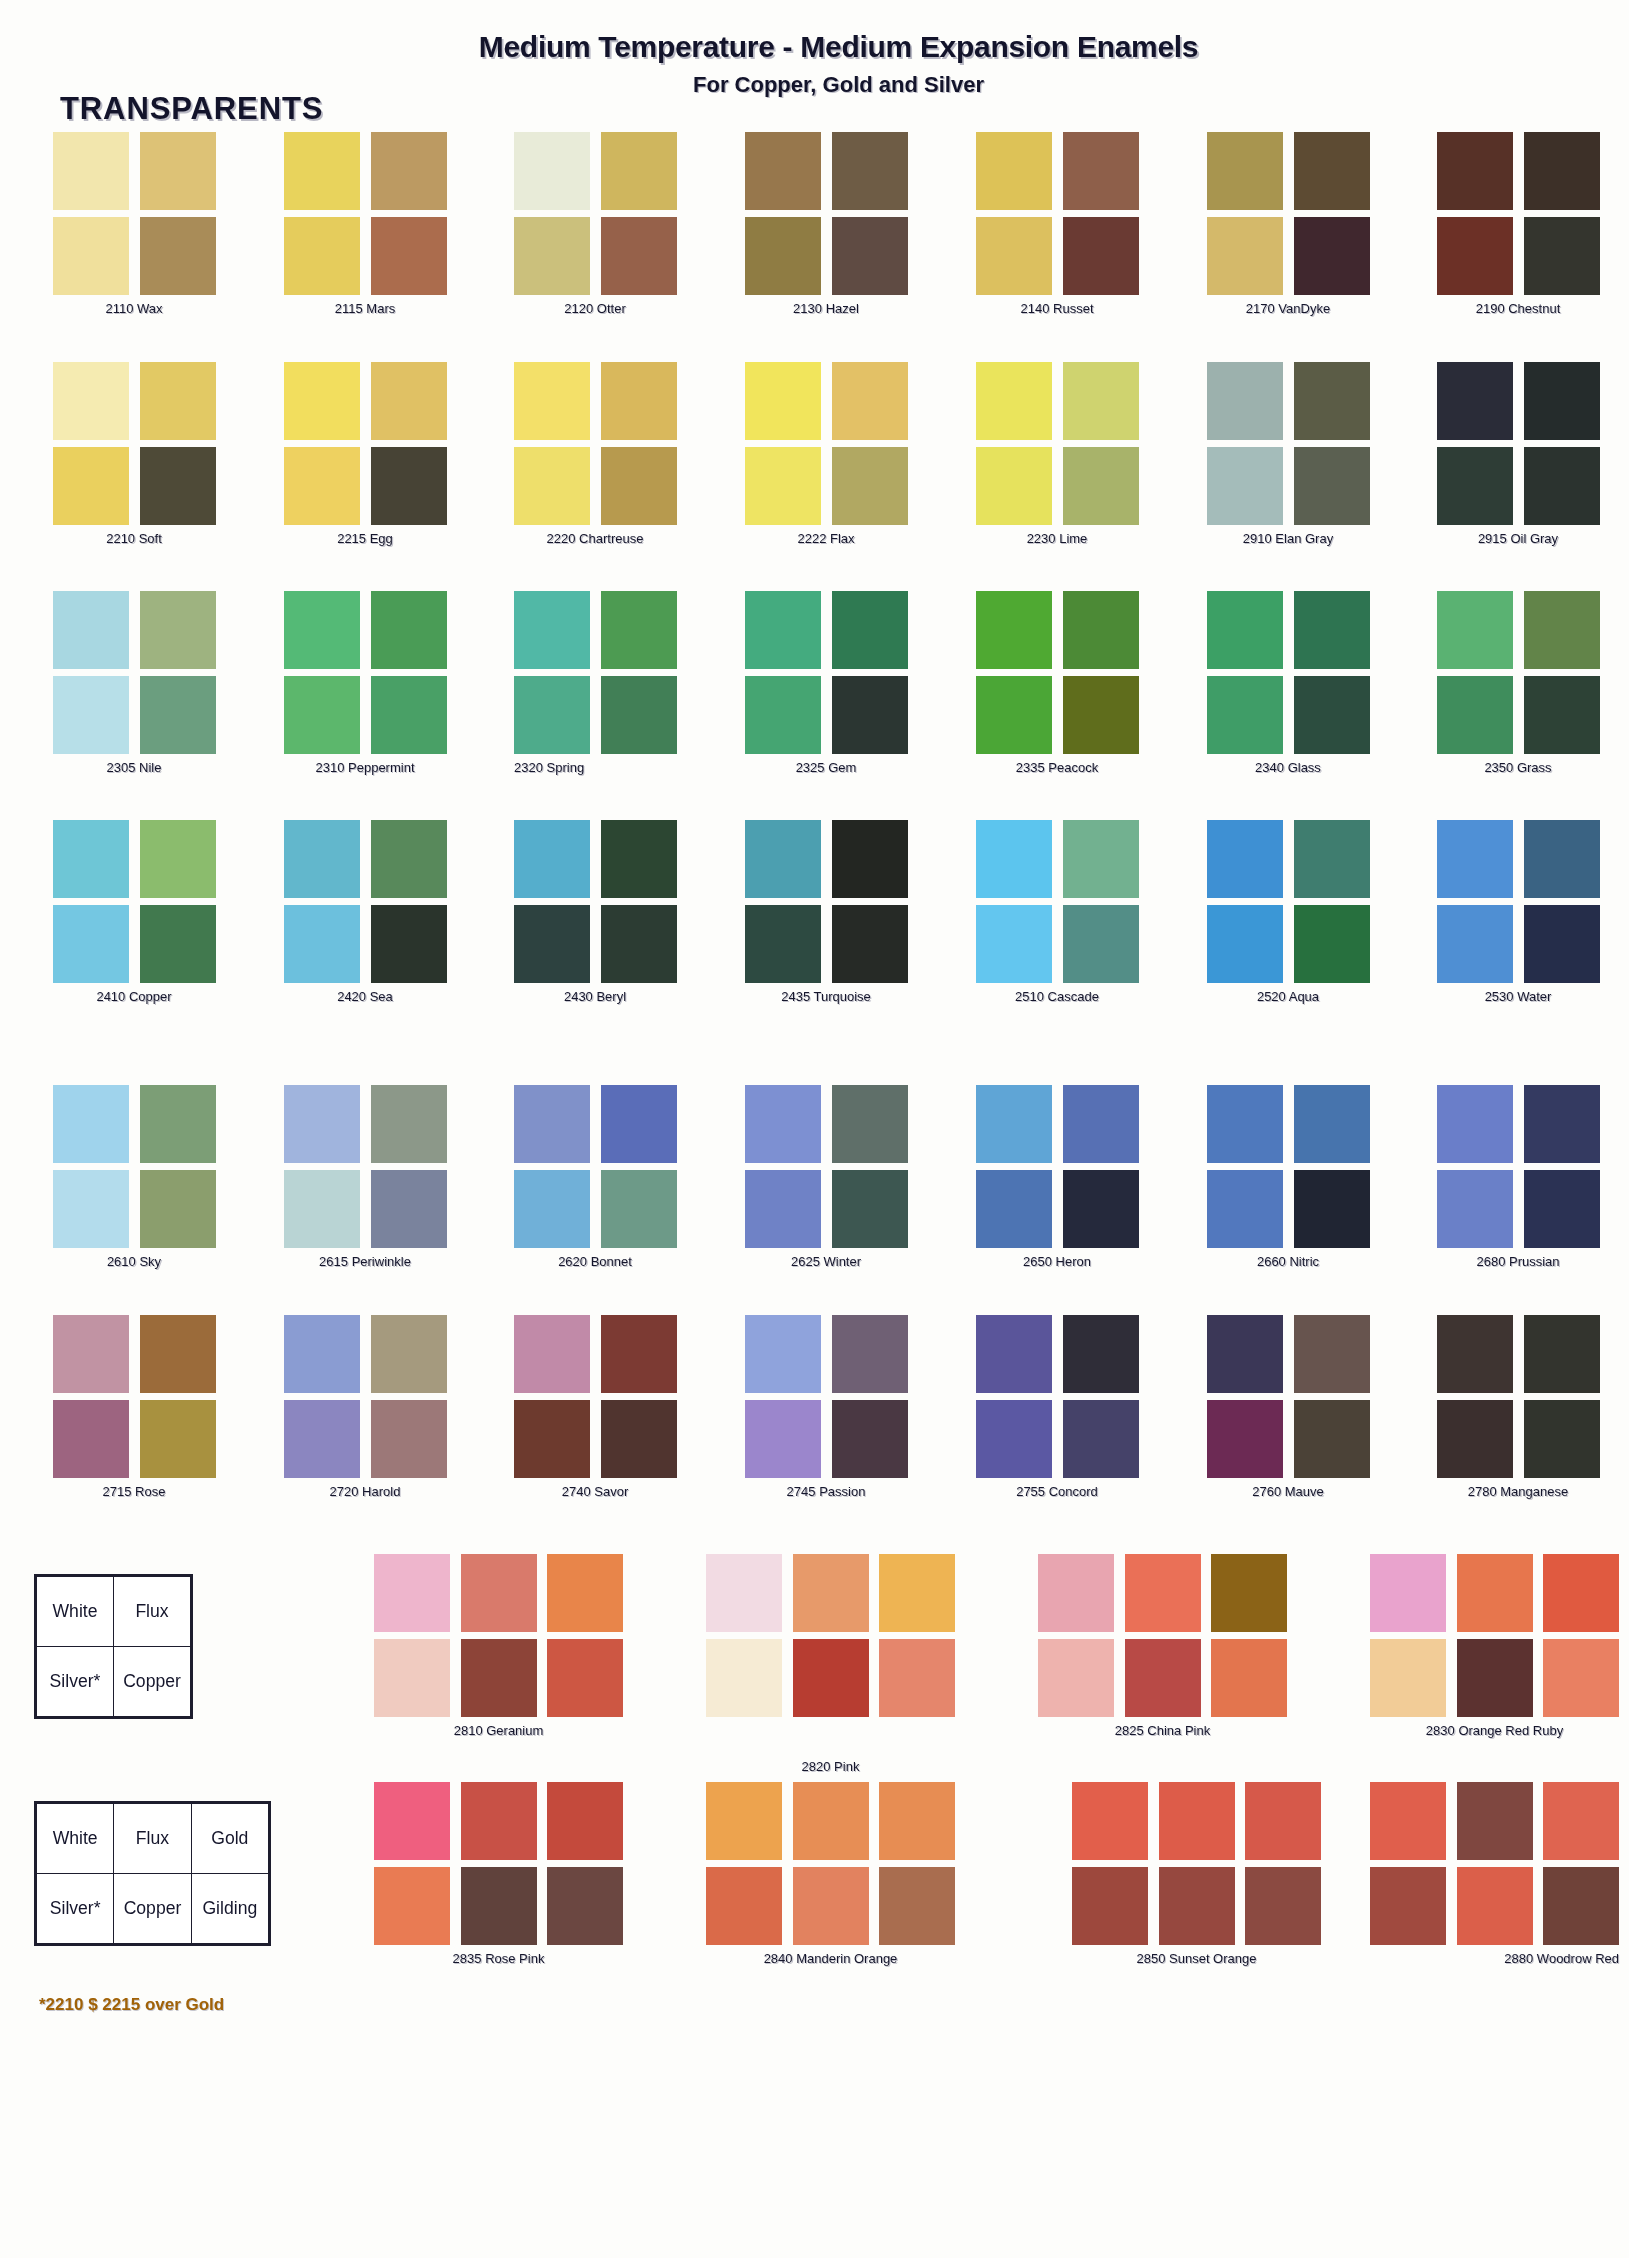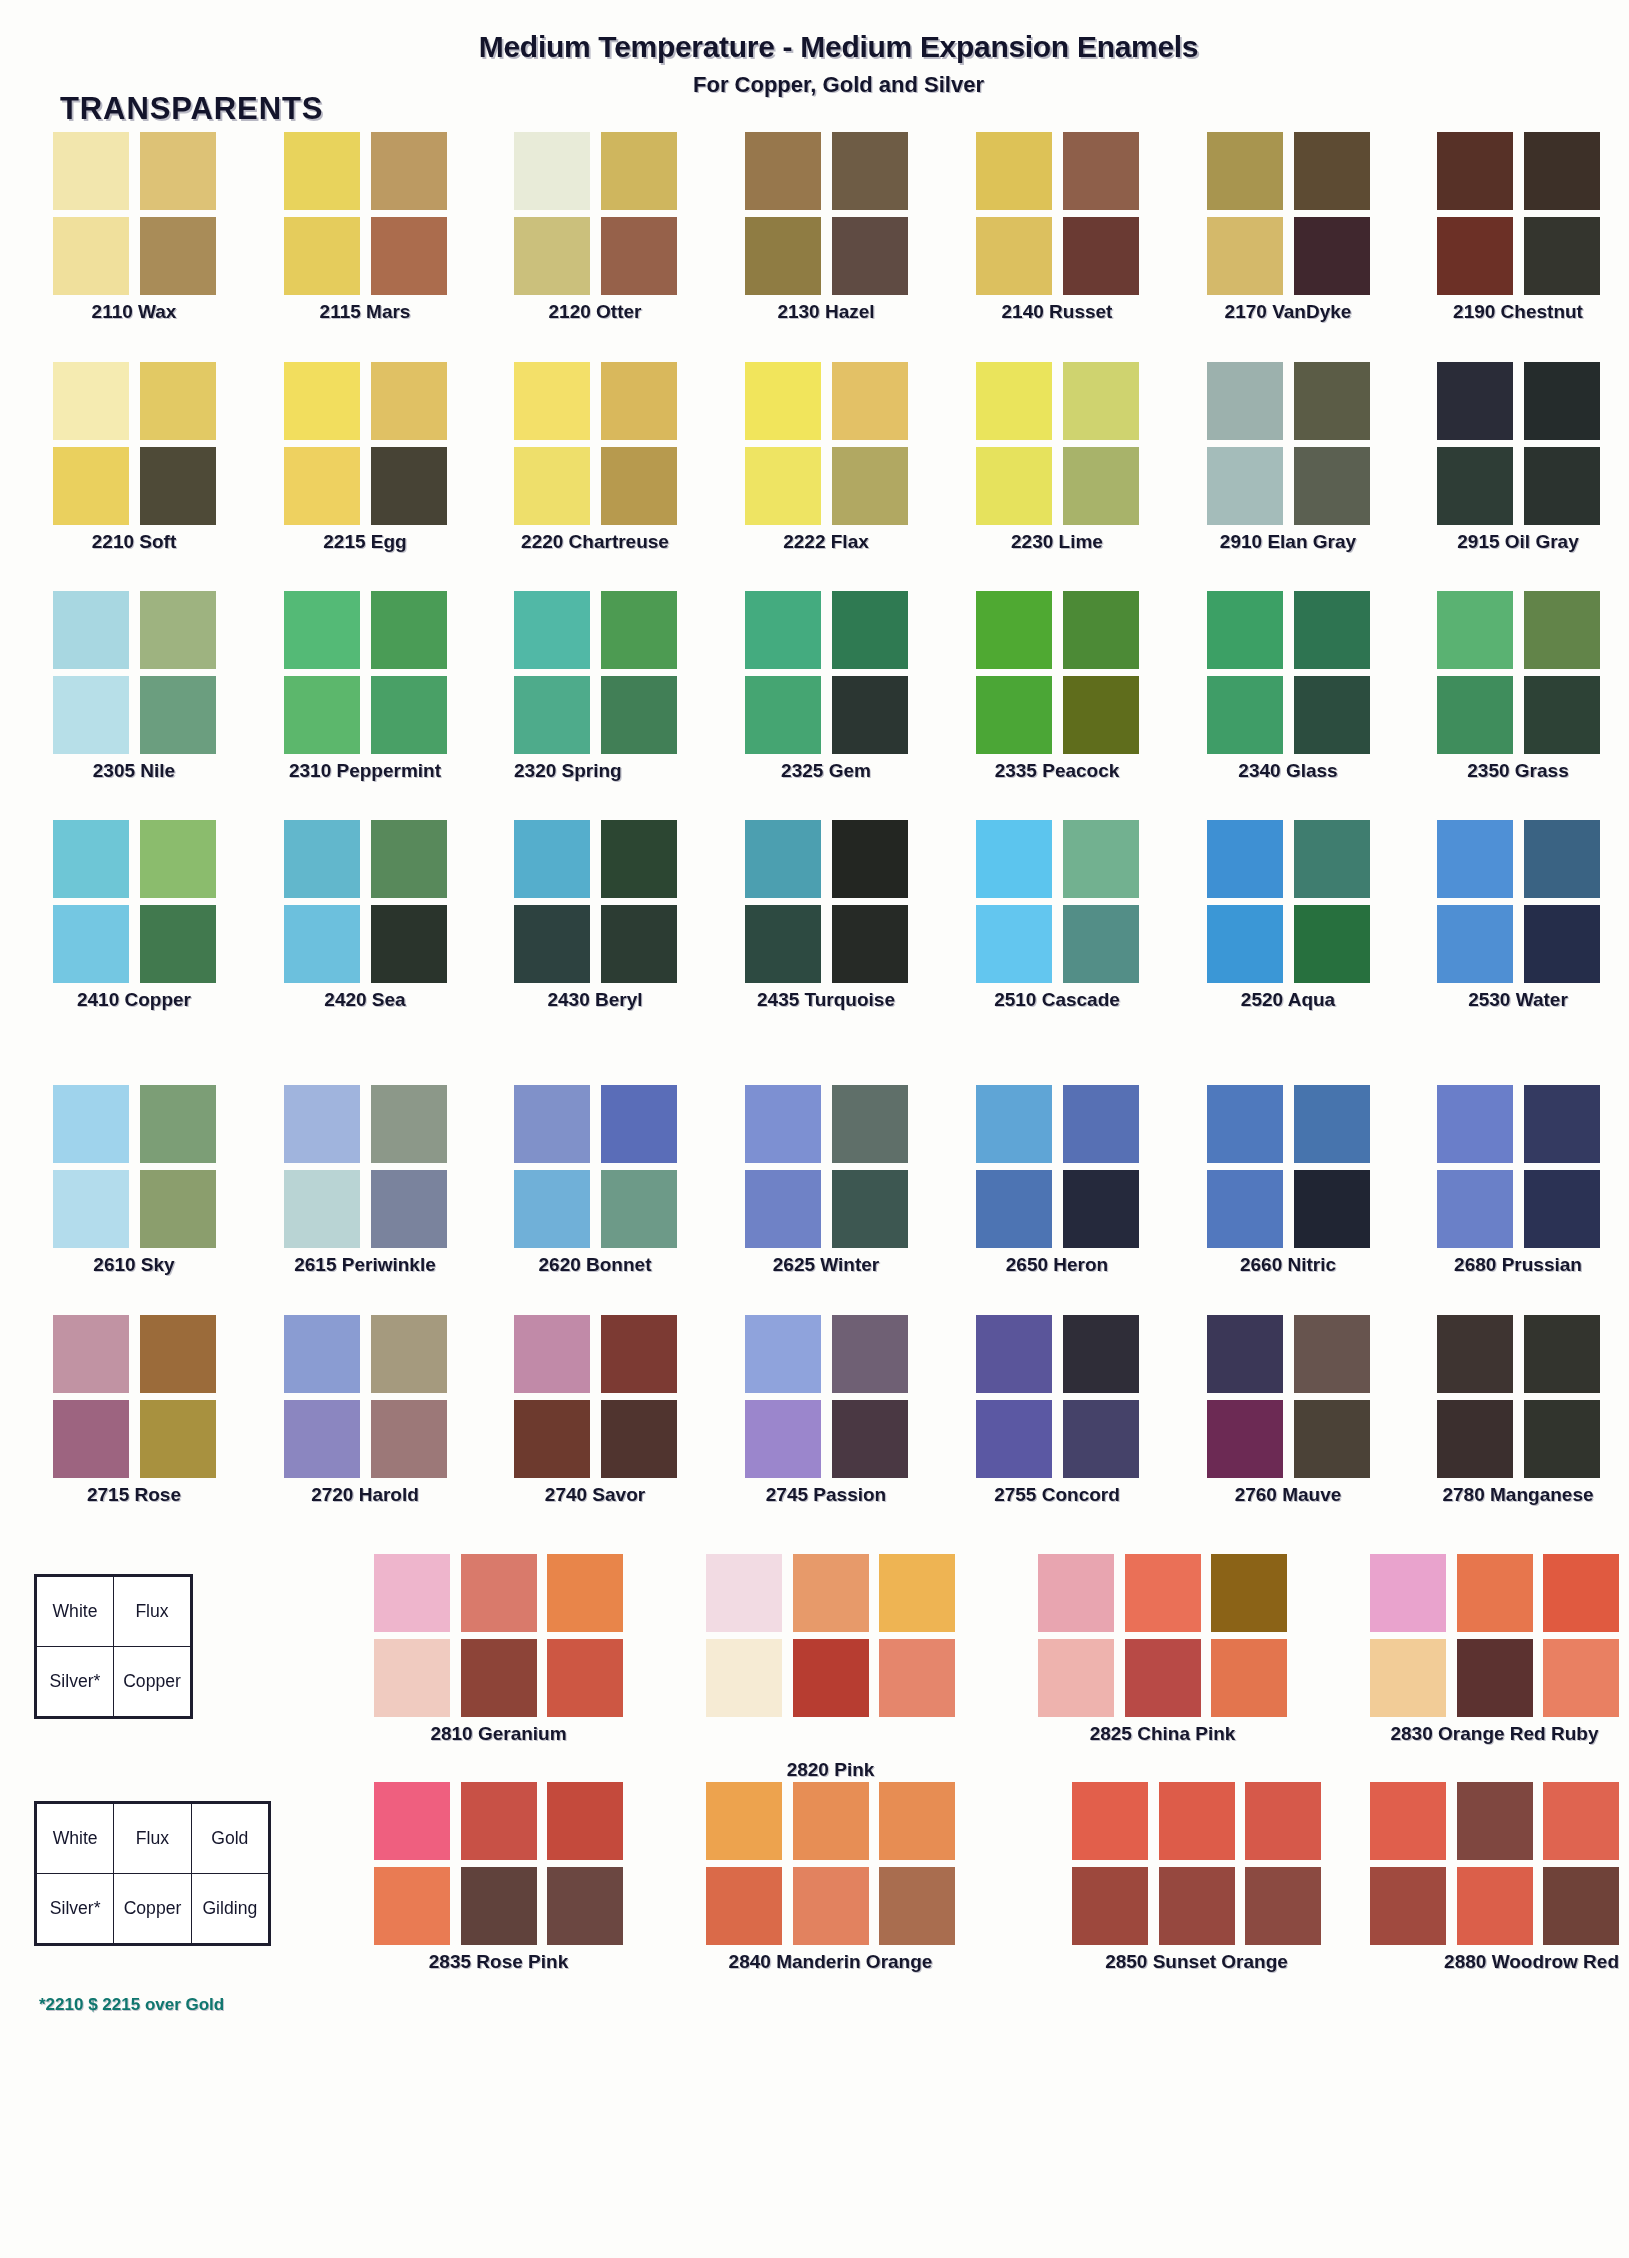--- a/index.html
+++ b/index.html
@@ -39,21 +39,21 @@
   .cell { position:absolute; top:0; }
 
   .sw2 { display:grid; grid-template-columns:76px 76px; grid-template-rows:78px 78px;
          gap:7px 10.6px; }
   .sw3 { display:grid; grid-template-columns:76px 76px 76px; grid-template-rows:78px 78px;
          gap:7px 10.6px; }
   .chip { width:100%; height:100%; display:block; }
 
   .cap {
     position:absolute; white-space:nowrap;
-    font-size:19px; font-weight:bold;
+    font-size:13px; font-weight:normal;
     color:#15162c;
     text-shadow:1.1px 1.1px 0 #c2c2cb;
   }
 
   
   .legend { position:absolute; border:2.6px solid #1d1d2e; background:#fff; }
   .legend table { border-collapse:collapse; width:100%; height:100%; }
   .legend td {
     border:1.8px solid #1d1d2e;
     font-size:17.6px; font-weight:normal;
@@ -61,21 +61,21 @@
     color:#15162c; padding:0;
   }
   .legend.l2 { left:34px; top:1574px; width:155px; height:141px; }
   .legend.l2 td { width:50%; height:50%; }
   .legend.l3 { left:34px; top:1801px; width:233px; height:141px; }
   .legend.l3 td { width:33.33%; height:50%; }
 
   .footnote {
     position:absolute; left:39px; top:1995px;
     font-size:17px; font-weight:bold;
-    color:#0f766e;
+    color:#a16207;
     text-shadow:0.9px 0.9px 0 #c6c6ce;
   }
 </style>
 </head>
 <body>
 
 <div class="page">
 
   <div class="hdr">
     <div class="hdr-title">Medium Temperature - Medium Expansion Enamels</div>

